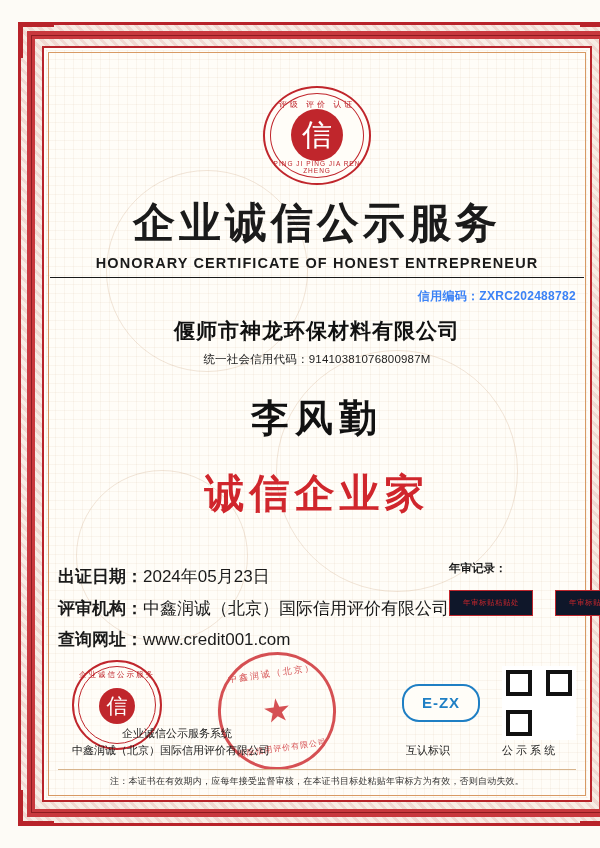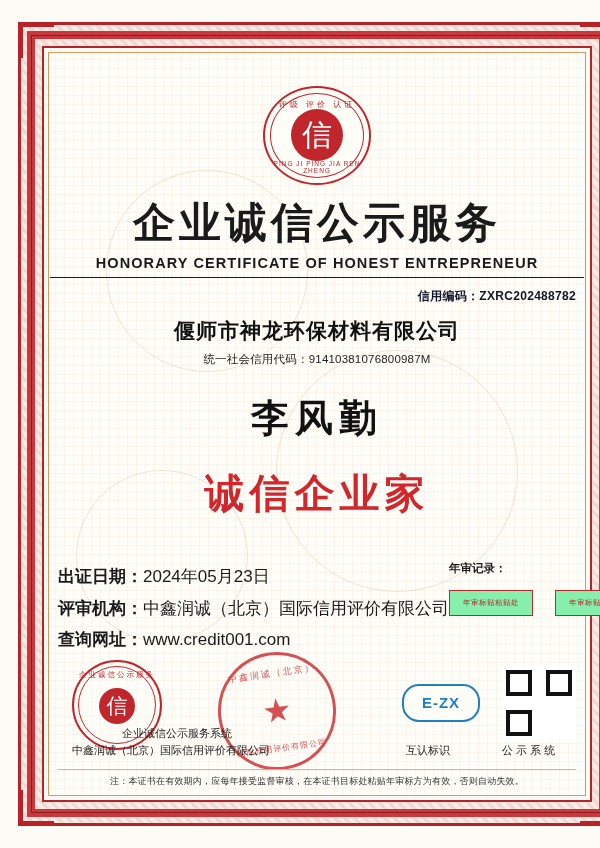--- a/index.html
+++ b/index.html
@@ -166,21 +166,21 @@
     height: 2px;
     background: #1a1a1a;
     margin-top: 6px;
   }
 
   
   .credit-no {
     align-self: flex-end;
     margin-top: 10px;
     margin-right: 8px;
-    color: #0f172a;
+    color: #3b82f6;
     font-size: 12px;
     font-weight: bold;
     letter-spacing: 0.3px;
   }
 
   
   .company {
     margin-top: 12px;
     font-size: 21px;
     font-weight: bold;
@@ -252,21 +252,21 @@
   .sticker {
     width: 82px;
     height: 24px;
     border: 1px solid #c0262c;
     color: #c0262c;
     font-size: 7.5px;
     display: flex;
     align-items: center;
     justify-content: center;
     letter-spacing: 0.5px;
-    background: #86efac;
+    background: #0f172a;
   }
 
   
   .bottom {
     margin-top: auto;
     width: 100%;
     position: relative;
     height: 150px;
   }
 

